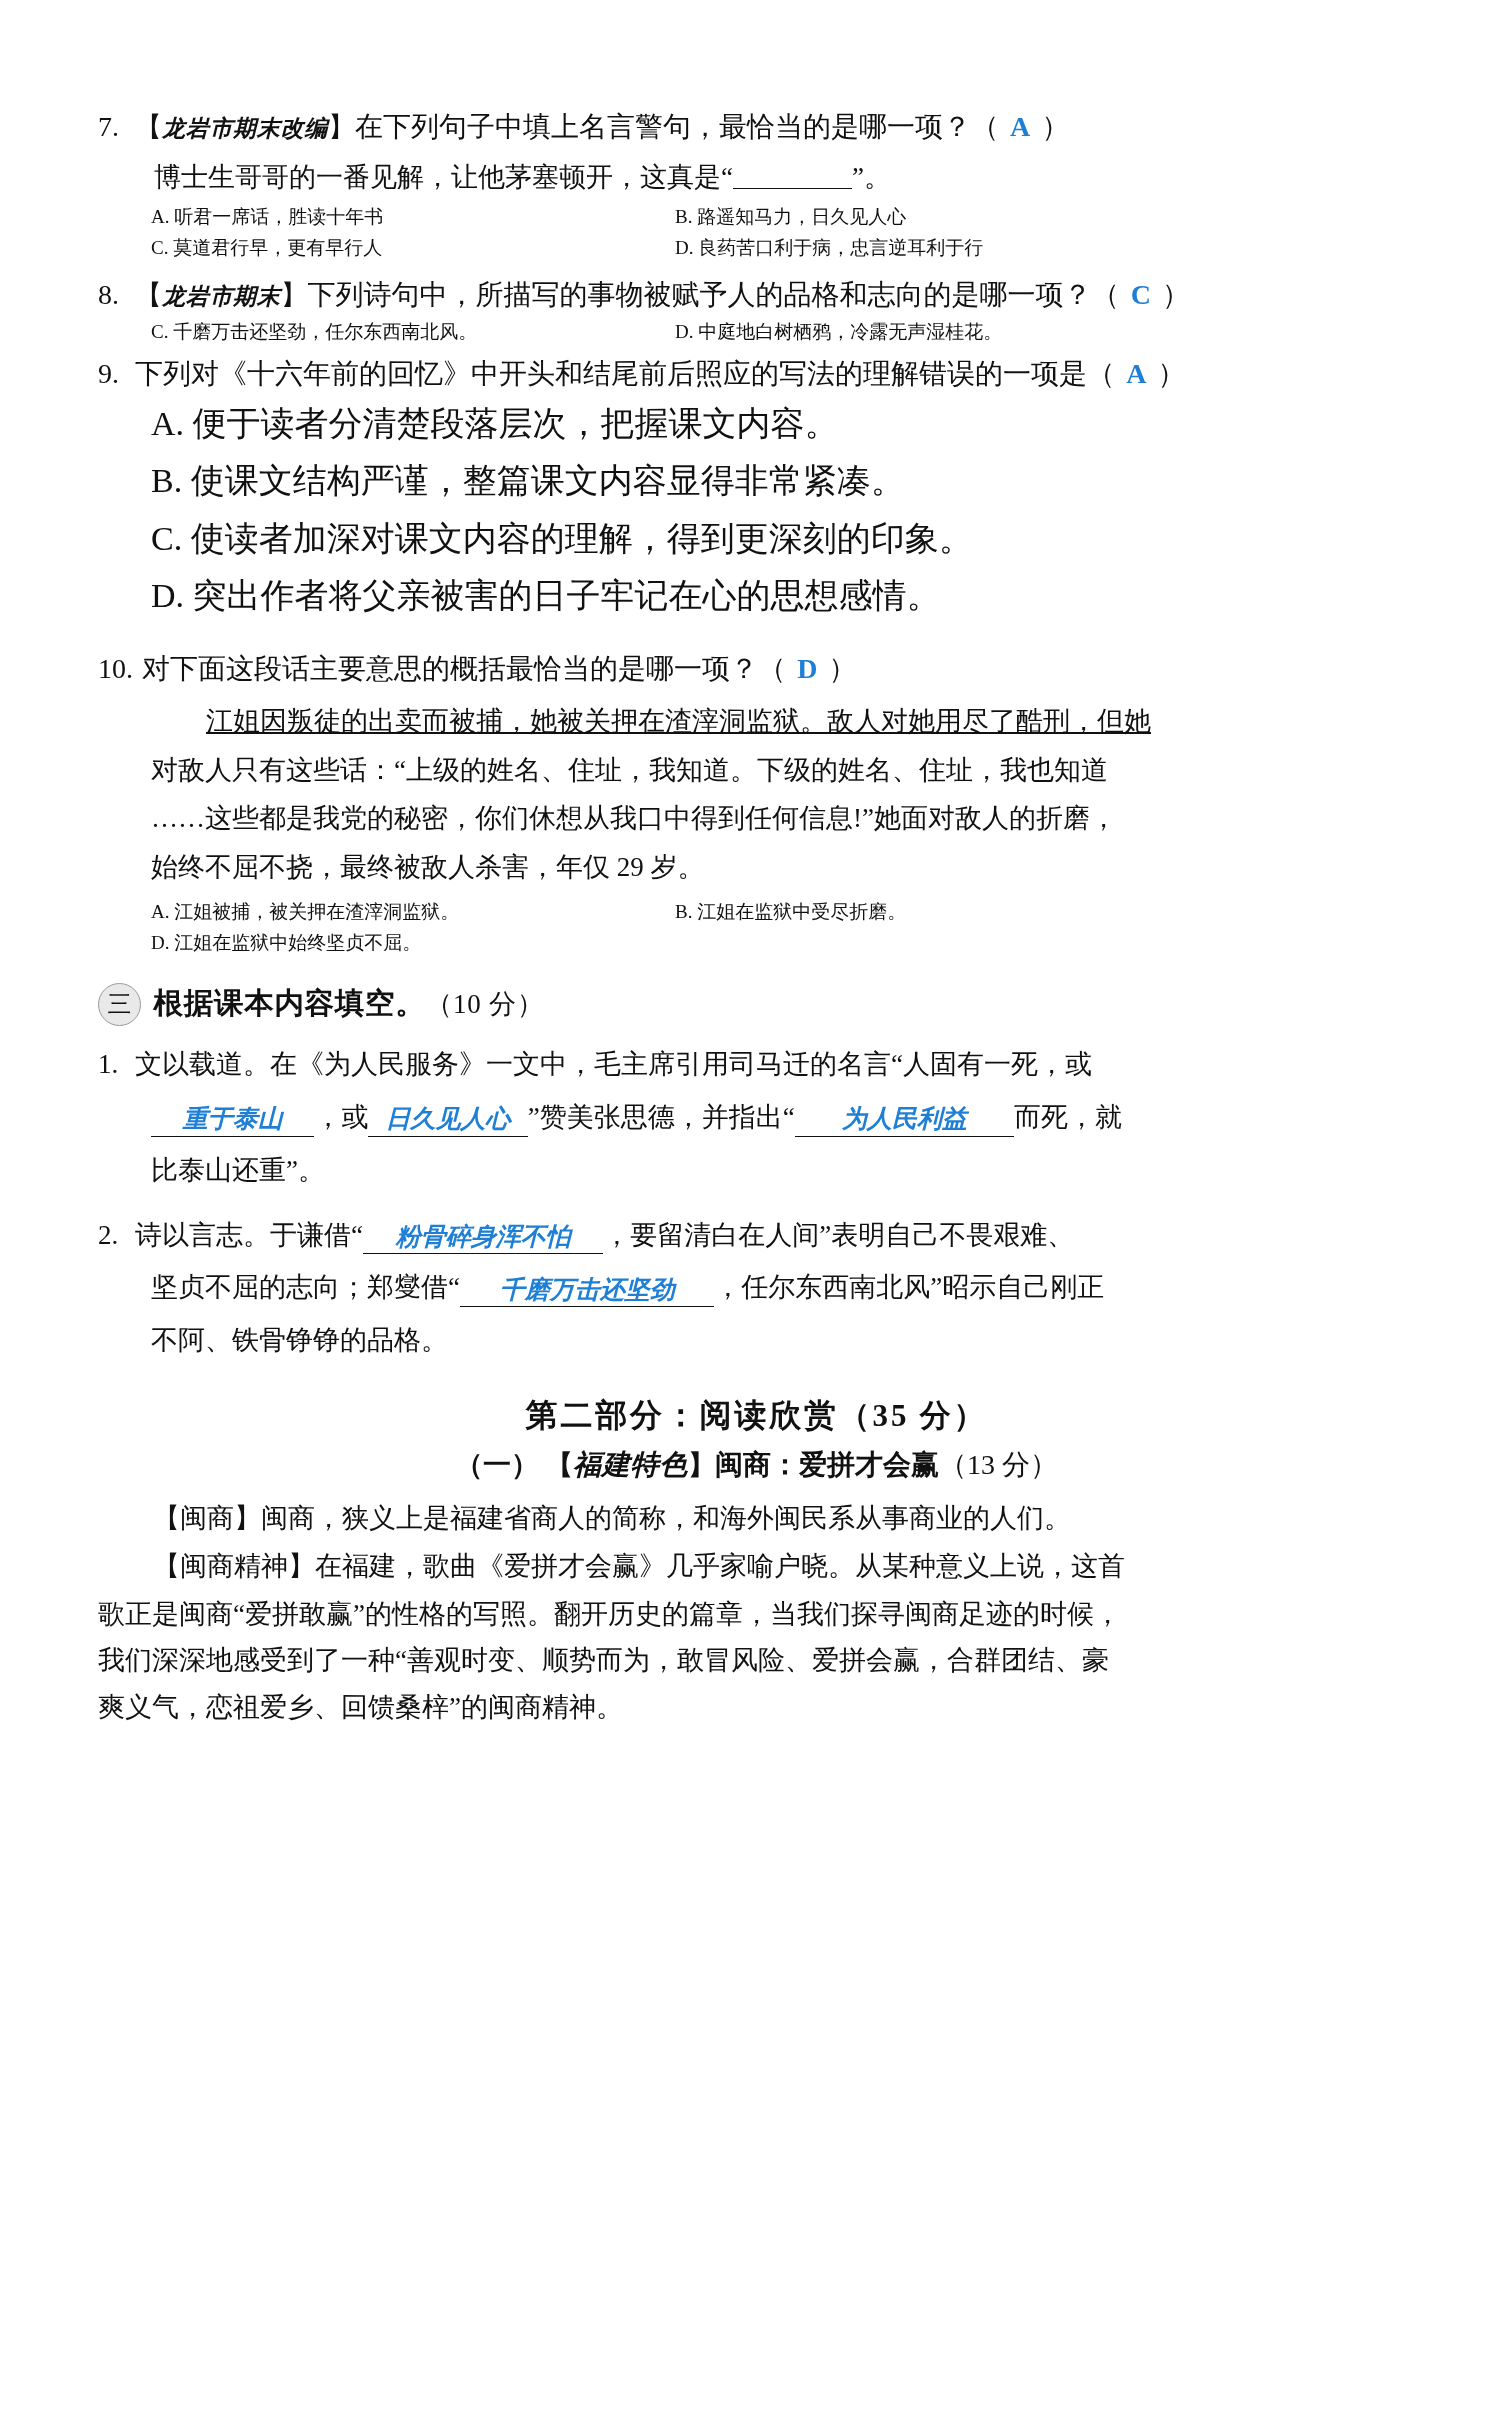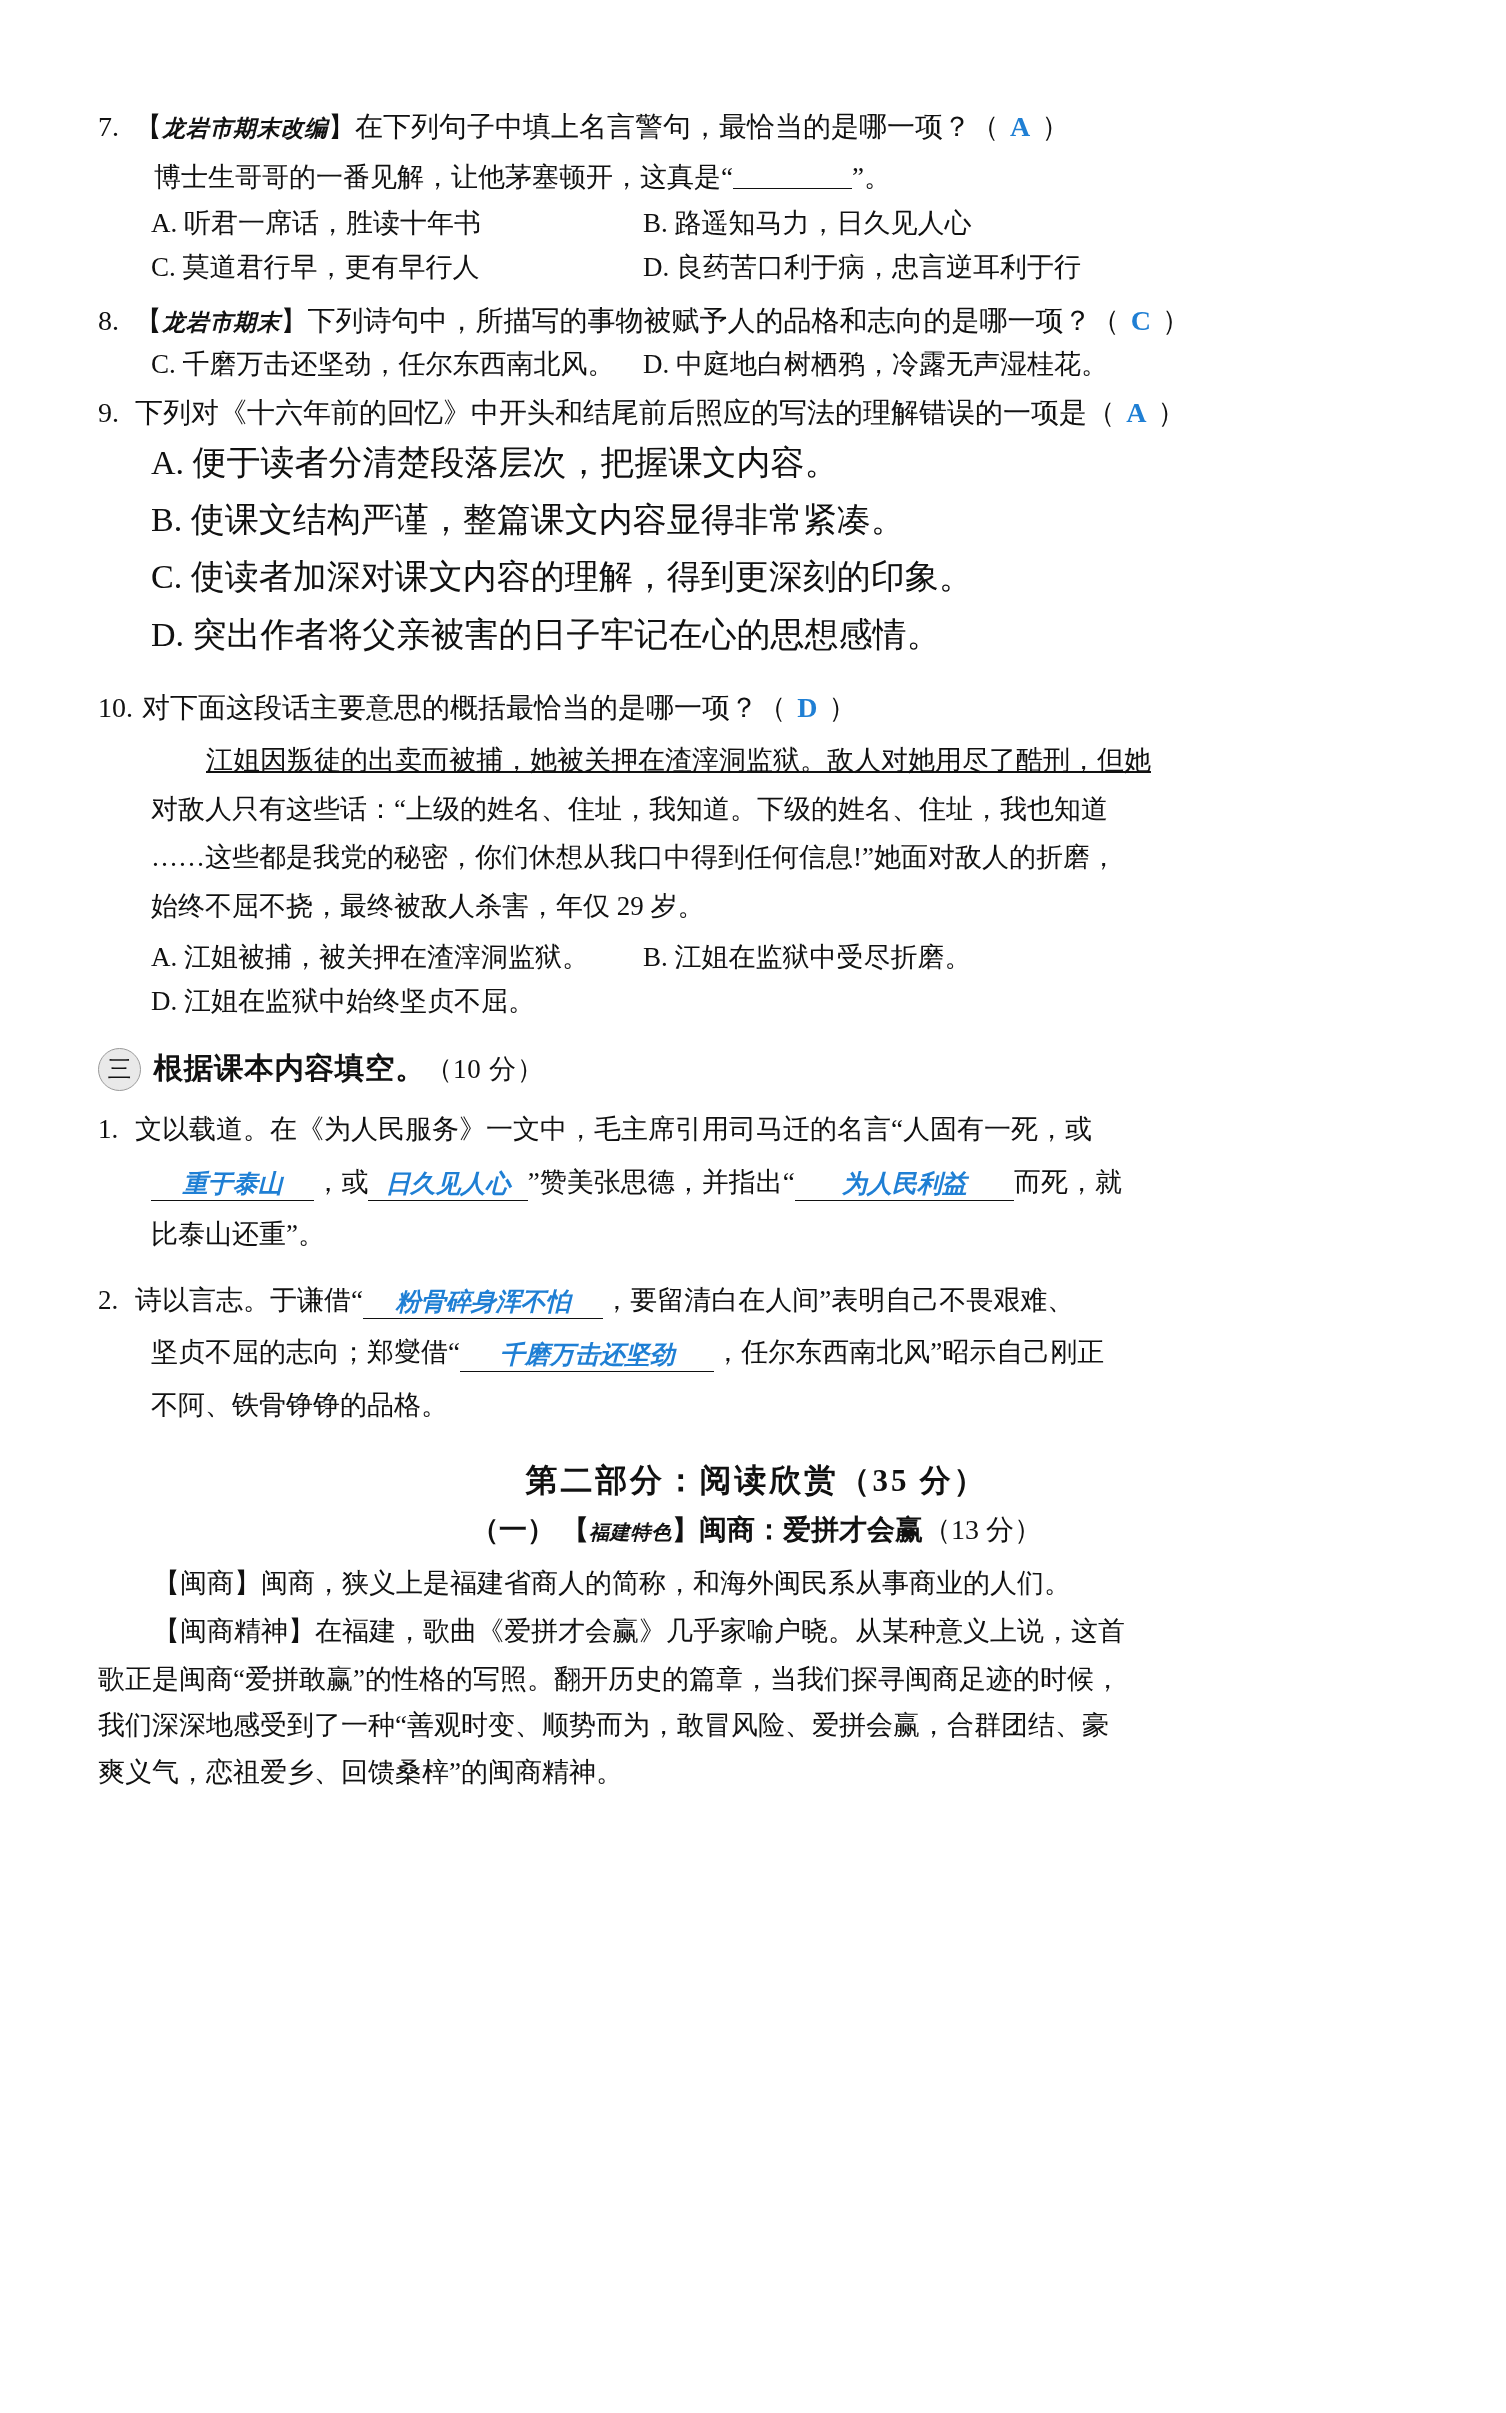--- a/index.html
+++ b/index.html
@@ -60,24 +60,25 @@
     margin: 7px 0 2.8px 0;
     text-indent: 56px;
   }
   .blankline {
     display: inline-block;
     width: 119px;
     border-bottom: 1.4px solid #111;
     vertical-align: -2.8px;
   }
   .opts {
-    font-size: 27px;
+    font-size: 19px;
     line-height: 1.62;
     margin-left: 53px;
     display: flex;
+    gap: 32px;
   }
   .opts .o1 {
     width: 492px;
     flex: 0 0 492px;
   }
   .opts .o2 {
     flex: 1 1 auto;
   }
   .opt-line {
     font-size: 34px;
@@ -155,21 +156,21 @@
     font-weight: bold;
     font-size: 31px;
   }
   .sub-title {
     text-align: center;
     font-size: 28px;
     font-weight: bold;
     margin: 4.2px 0 11.2px 0;
   }
   .sub-title .tag {
-    font-size: 20px;
+    font-size: 28px;
   }
   .para {
     font-size: 27px;
     line-height: 1.72;
     text-indent: 55px;
     margin-bottom: 1.4px;
   }
   .para-cont {
     font-size: 27px;
     line-height: 1.72;

